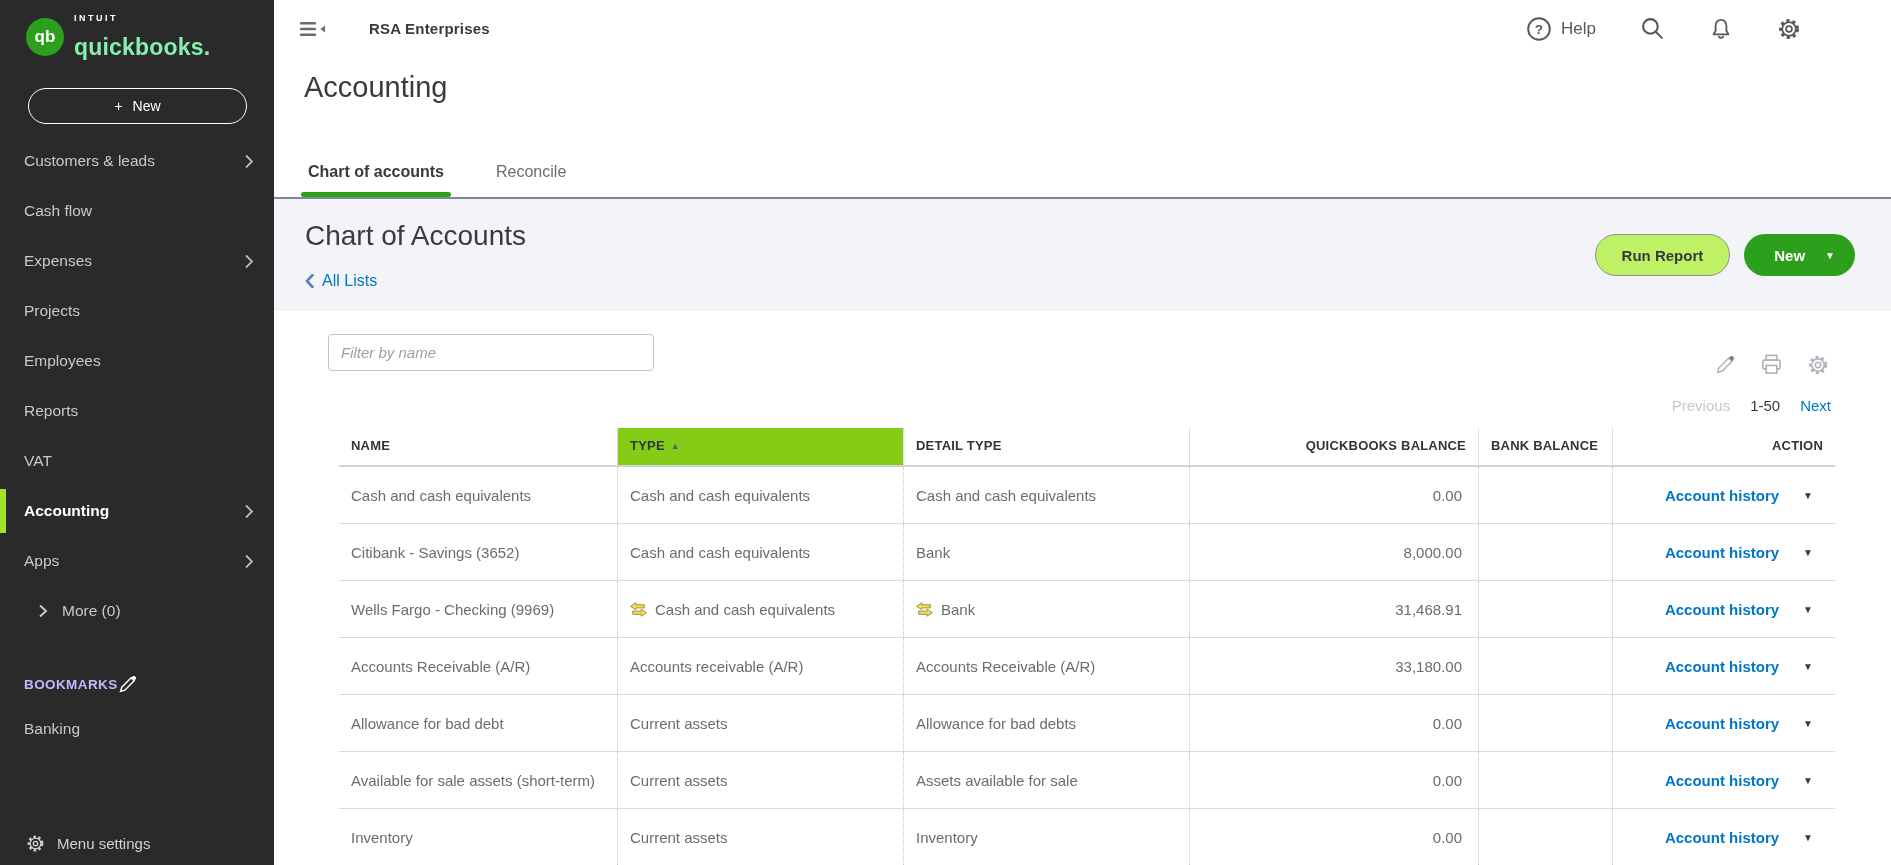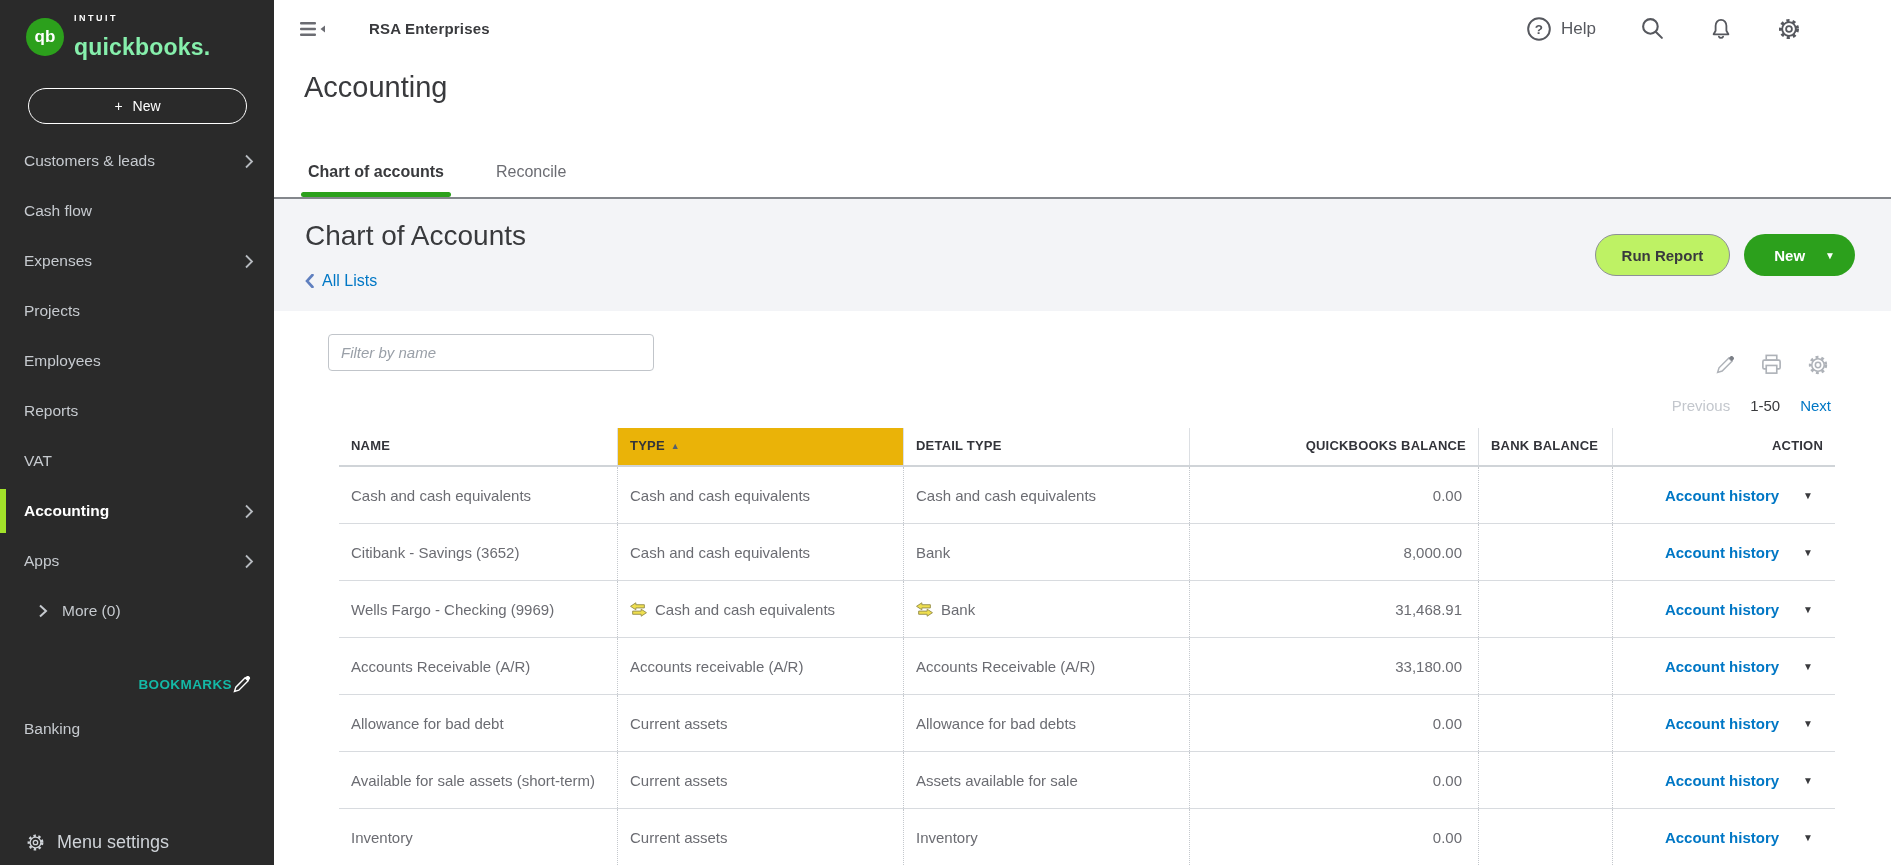--- a/index.html
+++ b/index.html
@@ -14,23 +14,23 @@
   .logo-text .wordmark { font-size:23px; font-weight:bold; color:#86efac; letter-spacing:0.2px; }
   .new-btn { margin:26px 27px 0 28px; width:219px; height:36px; border:1.5px solid #fff; border-radius:19px; background:transparent; color:#fff; font-size:14px; display:flex; align-items:center; justify-content:center; gap:10px; cursor:pointer; }
   .nav { margin-top:12px; }
   .nav-item { height:50px; display:flex; align-items:center; padding:0 20px 0 24px; font-size:15.5px; position:relative; cursor:pointer; }
   .nav-item .nav-label { flex:1; }
   .nav-item .nav-chevron { color:#b7bbc0; display:flex; }
   .nav-item.active { color:#fff; font-weight:bold; }
   .nav-item.active::before { content:""; position:absolute; left:0; top:3px; bottom:3px; width:6px; background:#a2e22a; }
   .nav-item.indent { padding-left:38px; }
   .nav-more-chevron { display:flex; margin-right:14px; color:#c6cacf; }
-  .bookmarks-hdr { margin-top:28px; height:40px; display:flex; align-items:center; justify-content:flex-end; padding:0 22px 0 24px; color:#14b8a6; font-weight:bold; font-size:13.5px; letter-spacing:0.4px; }
+  .bookmarks-hdr { margin-top:28px; height:40px; display:flex; align-items:center; justify-content:flex-start; padding:0 22px 0 24px; color:#c4b5fd; font-weight:bold; font-size:13.5px; letter-spacing:0.4px; }
   .bm-item { height:50px; display:flex; align-items:center; padding-left:24px; font-size:15.5px; cursor:pointer; }
-  .menu-settings { position:absolute; bottom:12px; left:26px; display:flex; align-items:center; gap:12px; font-size:18px; color:#cfd3d8; cursor:pointer;text-align:center; }
+  .menu-settings { position:absolute; bottom:12px; left:26px; display:flex; align-items:center; gap:12px; font-size:15px; color:#cfd3d8; cursor:pointer;text-align:center; }
 
   
   .main { flex:1; display:flex; flex-direction:column; height:865px; }
   .topbar { height:57px; display:flex; align-items:center; padding:0 14px 0 26px; }
   .hamburger { display:flex; align-items:center; cursor:pointer; }
   .company { font-weight:bold; font-size:15px; margin-left:42px; letter-spacing:0.2px; }
   .topbar-right { margin-left:auto; display:flex; align-items:center; gap:44px; }
   .help-grp { display:flex; align-items:center; gap:9px; font-size:17px; color:#56585e; cursor:pointer; }
   .tb-icon { display:flex; cursor:pointer; }
   .avatar { width:32px; height:32px; border-radius:50%; color:#fff; font-weight:bold; font-size:15px; display:flex; align-items:center; justify-content:center; cursor:pointer; }
@@ -56,21 +56,21 @@
   .pagination { position:absolute; right:60px; top:86px; display:flex; align-items:center; gap:20px; font-size:15px; }
   .pg-prev { color:#c3c7cd; }
   .pg-range { color:#393a3d; cursor:pointer; }
   .pg-next { color:#0077c5; cursor:pointer; }
 
   .coa-table { position:absolute; left:65px; right:56px; top:117px; }
   .t-head, .t-row { display:grid; grid-template-columns:278px 286px 286px 289px 134px 1fr; }
   .t-head { border-bottom:2px solid #d0d4d8; }
   .th { height:37px; line-height:35px; font-size:13px; font-weight:bold; color:#33343a; padding:0 12px; letter-spacing:0.2px; white-space:nowrap; }
   .th + .th { border-left:1px solid #dcdfe3; }
-  .th.sorted { background:#eab308; cursor:pointer; }
+  .th.sorted { background:#84cc16; cursor:pointer; }
   .th .sort-arrow { font-size:9px; color:#55606e; margin-left:6px; vertical-align:1px; }
   .th.num { text-align:right; }
   .t-row { border-bottom:1px solid #d8dbdf; }
   .td { height:56px; display:flex; align-items:center; font-size:15px; color:#6b6c72; padding:0 12px; gap:8px; white-space:nowrap; overflow:hidden; }
   .t-row .td + .td { border-left:1px dotted #c4c8cd; }
   .td.num { justify-content:flex-end; padding-right:16px; }
   .td.action-cell { justify-content:flex-end; gap:24px; padding-right:22px; }
   .action-link { color:#0077c5; font-weight:bold; cursor:pointer; }
   .action-caret { font-size:10px; color:#393a3d; cursor:pointer; }
   .sync-icon { display:flex; flex:none; }

